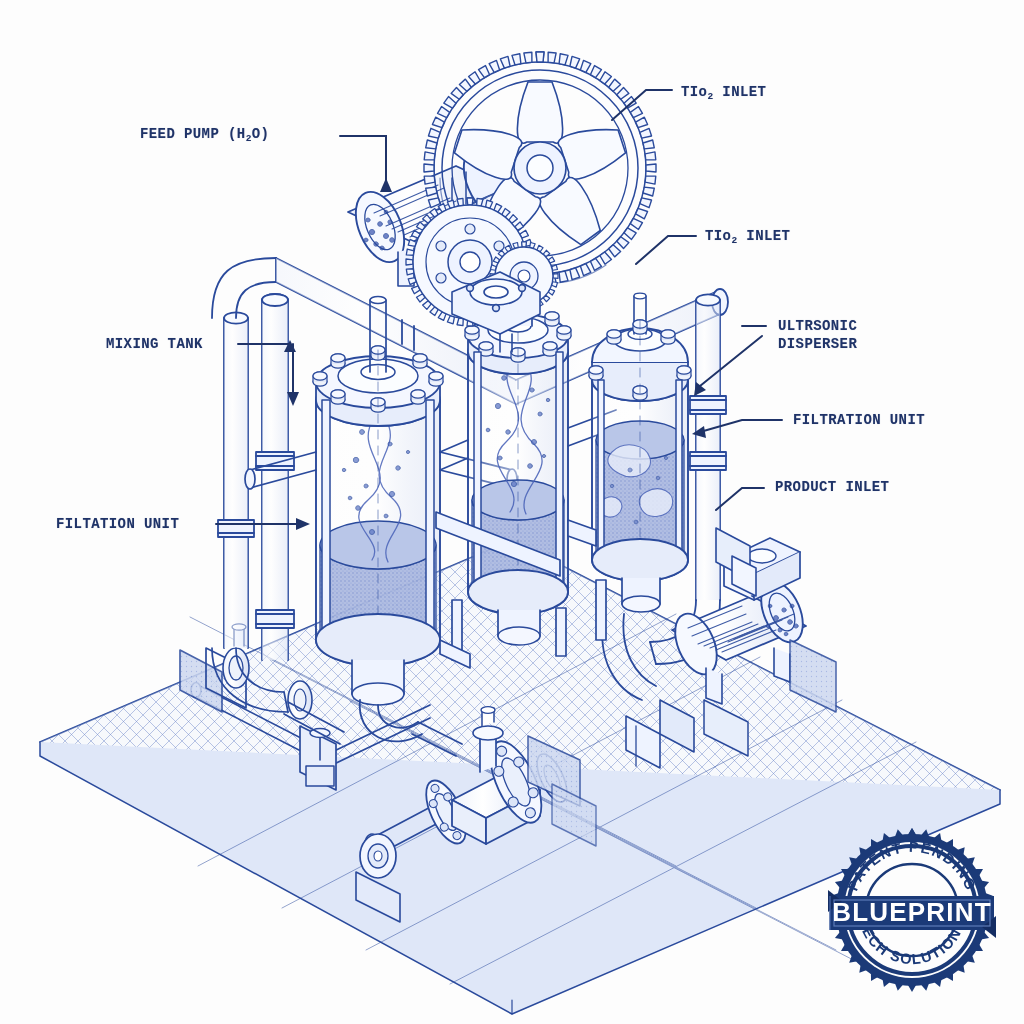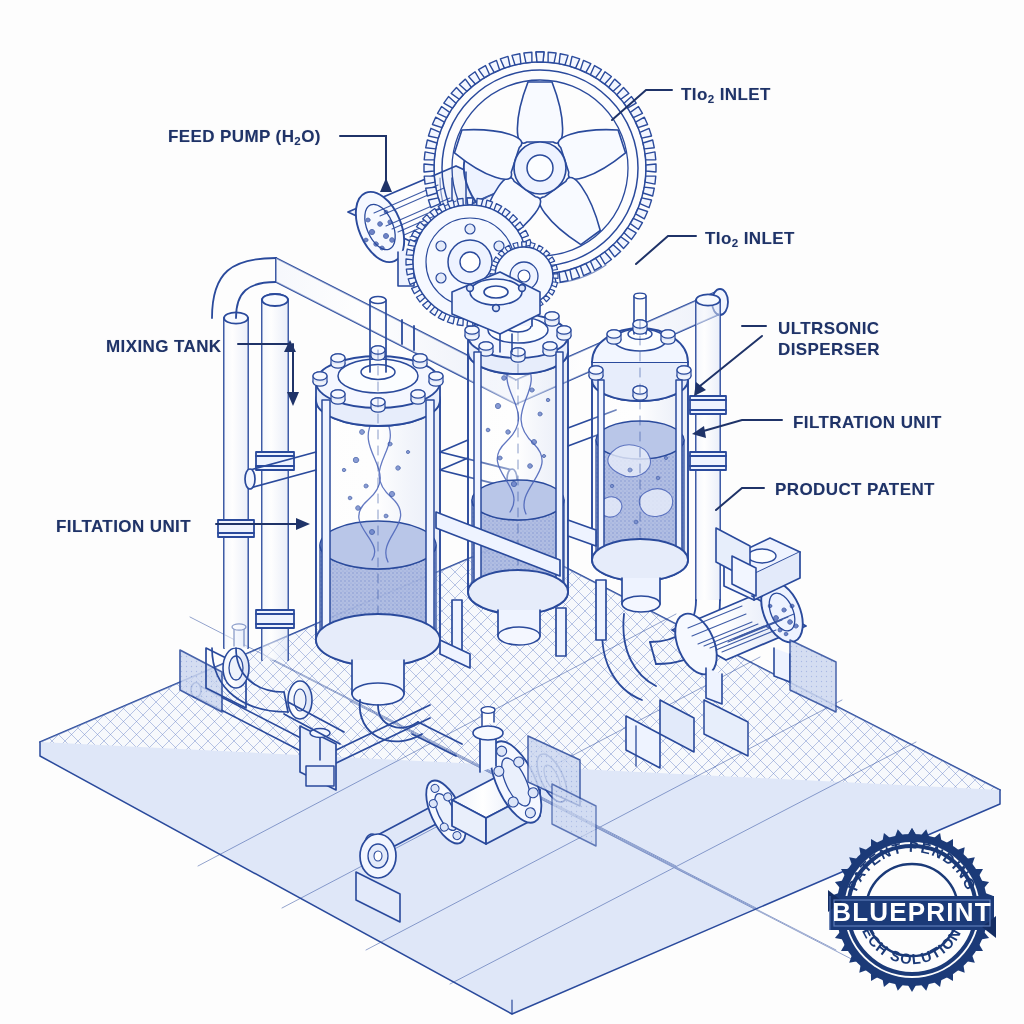--- a/index.html
+++ b/index.html
@@ -10,25 +10,26 @@
     font-family:"Liberation Sans","DejaVu Sans",sans-serif;
     overflow:hidden;position:relative;
   }
   #stage{position:absolute;inset:0;width:1024px;height:1024px;}
   svg.layer{position:absolute;left:0;top:0;width:1024px;height:1024px;}
 
   .lbl{
     position:absolute;
     color:#1f3368;
     font-weight:700;
-    font-size:17px;
+    font-size:14px;
     letter-spacing:.4px;
     line-height:1.25;
     white-space:pre;
     text-shadow:0 0 1px rgba(31,51,104,.25);
+    font-family:Liberation Mono, monospace;
   }
   .lbl sub{font-size:.68em;vertical-align:-.28em;font-weight:700;}
   .lbl .l2{display:block;text-align:right;}
 
   .seal{position:absolute;left:828px;top:826px;width:168px;height:168px;}
 </style>
 </head>
 <body>
 
 <div id="stage">
@@ -741,33 +742,33 @@
       <path d="M782,420 L742,420 L700,432"></path>
       <path d="M704,426 L692,434 L706,438 Z" fill="#1f3368" stroke="none"></path>
 
       <path d="M764,488 L742,488 L716,510"></path>
 
       <path d="M216,524 L300,524"></path>
       <path d="M296,518 L310,524 L296,530 Z" fill="#1f3368" stroke="none"></path>
     </g>
   </svg>
 
-  <div class="lbl" style="left:168px;top:126px;"><span>FEED PUMP (H</span><sub>2</sub><span>O)</span></div>
+  <div class="lbl" style="left:140px;top:126px;"><span>FEED PUMP (H</span><sub>2</sub><span>O)</span></div>
 
   <div class="lbl" style="left:681px;top:84px;"><span>TIo</span><sub>2</sub><span> INLET</span></div>
 
   <div class="lbl" style="left:705px;top:228px;"><span>TIo</span><sub>2</sub><span> INLET</span></div>
 
   <div class="lbl" style="left:106px;top:336px;text-align:right;">MIXING TANK</div>
 
   <div class="lbl" style="left:778px;top:318px;"><span>ULTRSONIC</span><span class="l2">DISPERSER</span></div>
 
   <div class="lbl" style="left:793px;top:412px;">FILTRATION UNIT</div>
 
-  <div class="lbl" style="left:775px;top:479px;"><span>PRODUCT PATENT</span></div>
+  <div class="lbl" style="left:775px;top:479px;"><span>PRODUCT INLET</span></div>
 
   <div class="lbl" style="left:56px;top:516px;text-align:right;">FILTATION UNIT</div>
 
   <svg class="seal" viewBox="0 0 168 168">
     <defs>
       <path id="arcTop" d="M 84,84 m -58,0 a 58,58 0 0 1 116,0" fill="none"></path>
       <path id="arcBottom" d="M 84,84 m -54,0 a 54,54 0 0 0 108,0" fill="none"></path>
     </defs>
 
     <g fill="#1b3a78" stroke="none">

